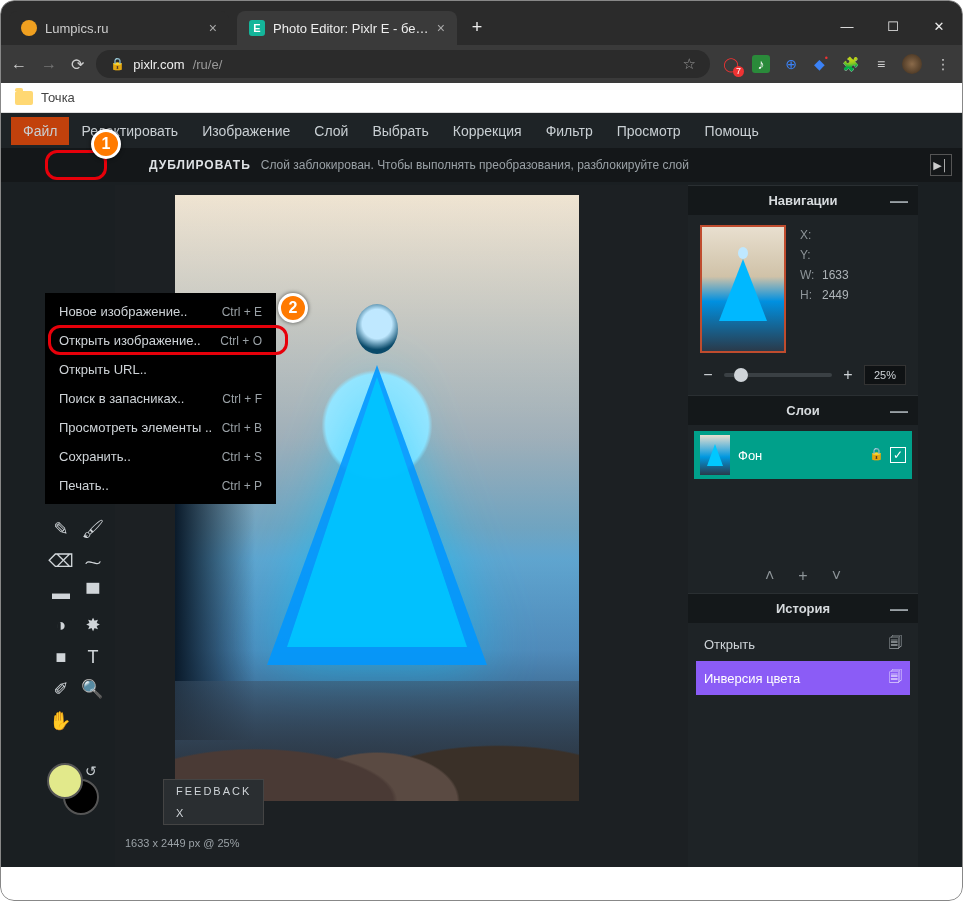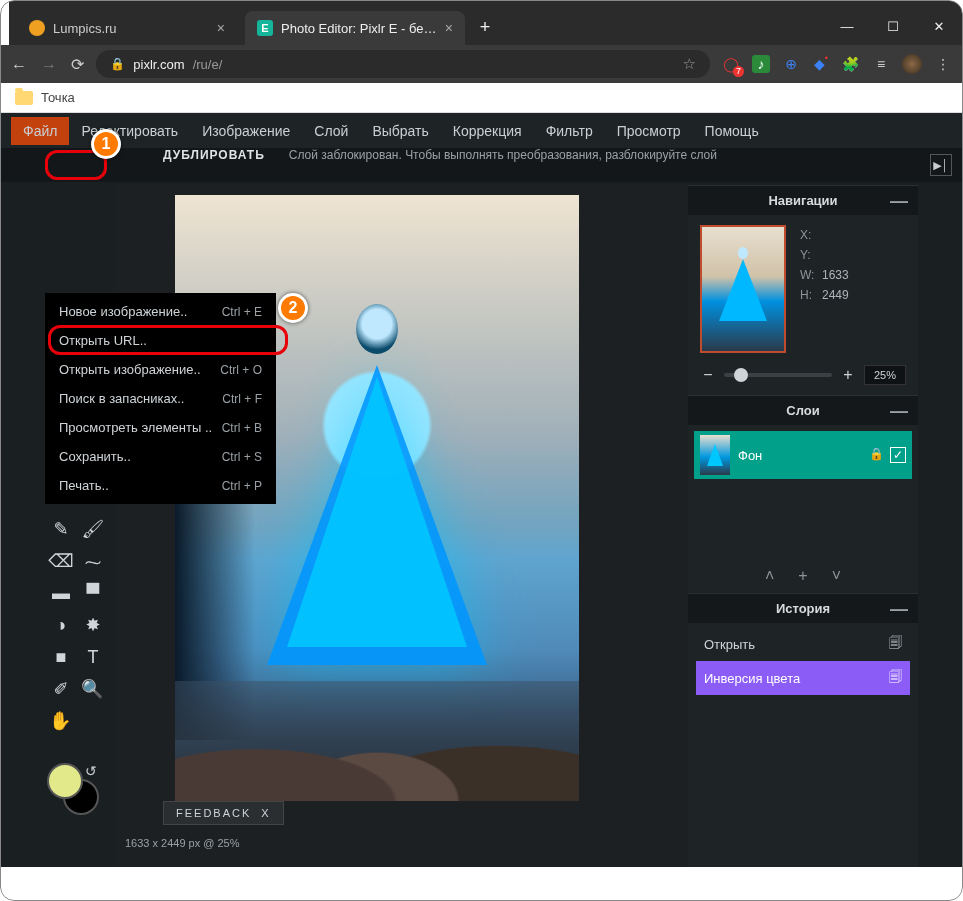--- a/index.html
+++ b/index.html
@@ -1,20 +1,20 @@
 <!DOCTYPE html>
 <html><head>
 <meta charset="utf-8">
 <style>
   * { margin:0; padding:0; box-sizing:border-box; font-family: "Segoe UI", Arial, sans-serif; -webkit-font-smoothing: antialiased; }
   body { background:#fff; width:963px; height:901px; overflow:hidden; border-radius:14px; }
   .round-wrap { width:963px; height:901px; border:1px solid #888; border-radius:14px; overflow:hidden; position:relative; background:#fff;}
 
   
-  .chrome-titlebar { height:44px; background:#2b2b2b; display:flex; align-items:flex-end; color:#ddd; font-size:13px;margin-left:8px; }
+  .chrome-titlebar { height:44px; background:#2b2b2b; display:flex; align-items:flex-end; color:#ddd; font-size:13px; }
   .tab { height:34px; display:flex; align-items:center; padding:0 12px; gap:8px; min-width:220px; max-width:220px; border-top-left-radius:8px; border-top-right-radius:8px; position:relative; margin-left:8px;}
   .tab.inactive { background:#2b2b2b; color:#ccc; }
   .tab.active { background:#3a3a3a; color:#eee; }
   .tab .favicon { width:16px; height:16px; border-radius:3px; flex:0 0 16px; display:flex; align-items:center; justify-content:center; font-size:11px;}
   .tab .title { flex:1; white-space:nowrap; overflow:hidden; text-overflow:ellipsis; }
   .tab .close-x { color:#aaa; font-size:14px; flex:0 0 auto;}
   .newtab { color:#eee; width:28px; height:28px; display:flex; align-items:center; justify-content:center; font-size:18px; margin-left:6px; margin-bottom:4px;}
   .win-controls { margin-left:auto; display:flex; height:38px; }
   .win-controls div { width:46px; display:flex; align-items:center; justify-content:center; color:#eee; font-size:13px;}
   .addr-bar { height:38px; background:#3a3a3a; display:flex; align-items:center; padding:0 10px; gap:12px; color:#ccc; font-size:14px;}
@@ -30,21 +30,21 @@
   .bookmarks { height:30px; background:#fff; display:flex; align-items:center; padding:0 14px; gap:8px; font-size:13px; color:#444; border-bottom:1px solid #ddd;}
   .bm-folder { width:18px; height:14px; background:#ffd873; border-radius:2px; position:relative;}
   .bm-folder::before{content:"";position:absolute;top:-3px;left:0;width:8px;height:3px;background:#ffd873;border-radius:2px 2px 0 0;}
 
   
   .app { position:relative; height:754px; background:#1a1f22; color:#c9cfd3; font-size:13px; overflow:hidden;}
   .menubar { height:35px; background:#1e2326; display:flex; align-items:center; padding:0 10px; gap:0;}
   .menubar .mitem { padding:6px 12px; color:#c9cfd3; font-size:14px; cursor:default;}
   .menubar .mitem.active { background:#c2410c; }
 
-  .opts-bar { height:34px; background:#141719; display:flex; align-items:flex-start; padding:0 14px; gap:24px; font-size:12px; color:#bdc3c7; position:relative;}
+  .opts-bar { height:34px; background:#141719; display:flex; align-items:center; padding:0 14px; gap:10px; font-size:12px; color:#bdc3c7; position:relative;}
   .opts-bar .lock-msg { color:#9aa1a6;}
   .opts-bar .expand { position:absolute; right:10px; top:6px; width:22px; height:22px; border:1px solid #555; display:flex; align-items:center; justify-content:center; font-size:11px; color:#ccc;}
   .lock-msg2 { height:22px; text-align:center; color:#9aa1a6; font-size:12px; padding-top:2px;}
 
   
   .toolbox { position:absolute; left:44px; top:208px; width:64px; display:flex; flex-wrap:wrap; }
   .toolbox .t { width:32px; height:32px; display:flex; align-items:center; justify-content:center; color:#d0d5d9; font-size:18px; }
   .swatches { position:absolute; left:46px; top:650px; width:56px; height:56px;}
   .swatch1 { position:absolute; width:36px; height:36px; border-radius:50%; background:#e2e98b; border:2px solid #555; left:0; top:0; z-index:2;}
   .swatch2 { position:absolute; width:36px; height:36px; border-radius:50%; background:#000; border:2px solid #555; left:16px; top:16px;}
@@ -64,21 +64,21 @@
   .dress2 { position:absolute; left:50%; top:30%; transform:translateX(-50%); width:0; height:0;
     border-left:90px solid transparent; border-right:90px solid transparent; border-bottom:270px solid #00c8ff; opacity:0.85;}
   .head { position:absolute; left:50%; top:18%; transform:translateX(-50%); width:42px; height:50px; border-radius:50%; background:radial-gradient(circle at 50% 40%, #bfe8ff 0 40%, #0a4a6a 70%);}
   .rocks { position:absolute; left:0; right:0; bottom:0; height:120px; background:
     radial-gradient(ellipse at 20% 100%, #4a3a35 0 30%, transparent 31%),
     radial-gradient(ellipse at 50% 100%, #5a4a42 0 28%, transparent 29%),
     radial-gradient(ellipse at 80% 100%, #3a3028 0 32%, transparent 33%),
     linear-gradient(180deg, rgba(60,80,100,0.5), #2a3038);
   }
   .dark-left { position:absolute; left:0; top:35%; width:80px; height:55%; background:linear-gradient(90deg, #0a1a2a 0%, transparent 100%);}
-  .feedback-btn { position:absolute; left:162px; bottom:42px; background:#2a2e31; border:1px solid #444; color:#cfd4d8; font-size:11px; letter-spacing:2px; padding:5px 12px; display:flex; gap:10px;}
+  .feedback-btn { position:absolute; left:162px; bottom:42px; background:#2a2e31; border:1px solid #444; color:#cfd4d8; font-size:11px; letter-spacing:2px; padding:5px 12px; display:flex; gap:10px;flex-direction:column;}
   .status { position:absolute; left:124px; bottom:18px; font-size:11px; color:#9aa1a6;}
 
   
   .right { position:absolute; right:44px; top:72px; width:230px; bottom:0; background:#1e2326;}
   .panel-head { height:30px; background:#14181a; display:flex; align-items:center; justify-content:center; color:#d6dadd; font-weight:600; font-size:13px; position:relative; border-top:1px solid #2a2f32;}
   .panel-head .minus { position:absolute; right:10px; color:#9aa1a6; font-size:18px; line-height:10px;}
   .nav-body { padding:10px 12px 6px 12px; display:flex; gap:14px;}
   .nav-thumb { width:86px; height:128px; border:2px solid #bf4c2e; background:linear-gradient(180deg,#e8dfcf 0%, #d0c2a8 40%, #0090e0 60%, #2a3a4a 100%); position:relative;}
   .nav-thumb .mini-dress { position:absolute; left:50%; top:26%; transform:translateX(-50%); width:0; height:0; border-left:24px solid transparent; border-right:24px solid transparent; border-bottom:62px solid #00b8ff;}
   .nav-thumb .mini-head { position:absolute; left:50%; top:16%; transform:translateX(-50%); width:10px; height:12px; border-radius:50%; background:#bfe8ff;}
@@ -298,26 +298,26 @@
       </div>
     </div>
   </div>
 
   <div class="file-menu" id="filemenu">
         <div class="row">
           <span>Новое изображение..</span>
           <span class="sc">Ctrl + E</span>
         </div>
         <div class="row">
+          <span>Открыть изображение..</span>
+          <span class="sc">Ctrl + O</span>
+        </div>
+        <div class="row">
           <span>Открыть URL..</span>
           <span class="sc"></span>
-        </div>
-        <div class="row">
-          <span>Открыть изображение..</span>
-          <span class="sc">Ctrl + O</span>
         </div>
         <div class="row">
           <span>Поиск в запасниках..</span>
           <span class="sc">Ctrl + F</span>
         </div>
         <div class="row">
           <span>Просмотреть элементы ..</span>
           <span class="sc">Ctrl + B</span>
         </div>
         <div class="row">

